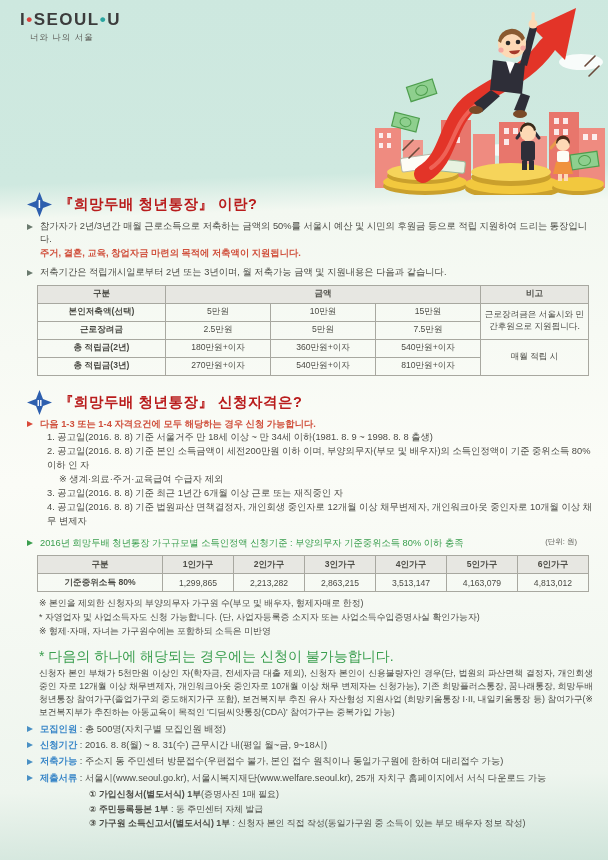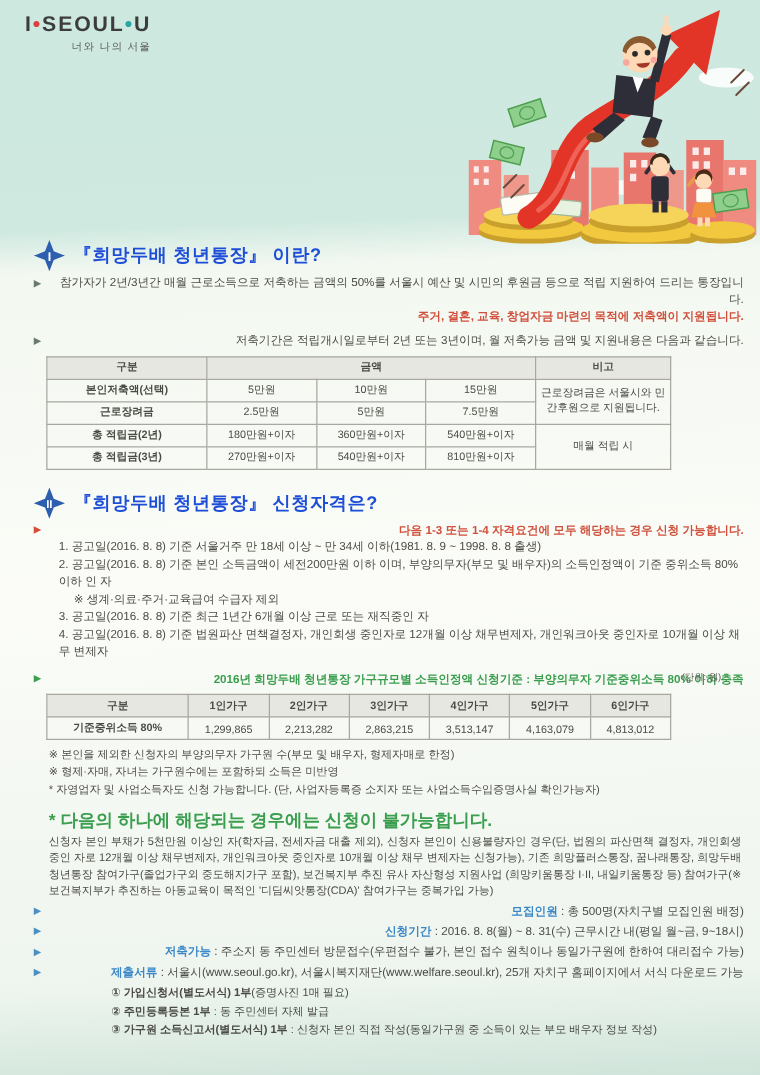--- a/index.html
+++ b/index.html
@@ -4,48 +4,48 @@
 <style>
   * { margin:0; padding:0; box-sizing:border-box; }
   html,body { width:608px; }
   body {
     height:860px; overflow:hidden; position:relative;
     font-family:"Liberation Sans","DejaVu Sans",sans-serif;
     color:#4b4b45;
     background:linear-gradient(178deg,#cde8df 0%,#cfe9e0 21%,#f3f8f1 25%,#fbfcf7 55%,#eef5ee 90%,#cfe4da 100%);
   }
   
-  .banner { position:relative; height:192px;text-align:right; }
+  .banner { position:relative; height:192px; }
   .logo { position:absolute; top:10px; left:20px; }
   .logo-line { font-size:17px; font-weight:bold; color:#3c3c3c; letter-spacing:1.5px; }
   .logo-line .dot-red { color:#d8413c; }
   .logo-line .dot-teal { color:#2aa5a0; }
   .logo-sub { font-size:8.5px; color:#5a5a55; margin:2px 0 0 10px; letter-spacing:1px; }
   .titleblock { position:absolute; top:50px; left:30px; line-height:1.12; }
   .pretitle { color:#2e9e49; font-size:19px; font-weight:bold; letter-spacing:3px; margin-left:16px; }
   .title1 { font-size:32px; font-weight:bold; margin-top:5px; letter-spacing:0px; }
   .title1 .t1a { color:#2f7ec6; }
   .title1 .t1b { color:#0d5cb0; }
   .title2 { font-size:32px; font-weight:bold; color:#32388e; margin-top:4px; letter-spacing:2px; }
   .illus { position:absolute; top:0; right:0; width:235px; height:195px; }
   
   .main { position:relative; padding:0 13px 0 27px; }
   .sec { display:flex; align-items:center; gap:7px; }
   .sec-star { width:25px; height:25px; flex:0 0 auto; }
-  .sec-title { color:#1d4ed8; font-size:14.5px; font-weight:bold; letter-spacing:0.5px; }
-  .b { position:relative; padding-left:13px; margin-top:3px; font-size:9.3px; line-height:1.45;text-align:right; }
+  .sec-title { color:#b91c1c; font-size:14.5px; font-weight:bold; letter-spacing:0.5px; }
+  .b { position:relative; padding-left:13px; margin-top:3px; font-size:9.3px; line-height:1.45; }
   .b::before { content:""; position:absolute; left:0; top:3.5px;
     border-left:6px solid #6a7a6e; border-top:3.5px solid transparent; border-bottom:3.5px solid transparent; }
   .b.red-b::before { border-left-color:#d94a3a; }
   .b.green-b::before { border-left-color:#3a9e4e; }
   .b.blue-b::before { border-left-color:#4a90c4; }
   .red-txt { color:#d0503c; font-weight:bold; }
-  .green-txt { color:#3a9e4e; font-weight:bold; }
+  .green-txt { color:#3a9e4e; font-weight:normal; }
   
-  table { border-collapse:collapse; font-size:8.6px; color:#4b4b45; width:500px; margin:5px 0 0 10px; }
+  table { border-collapse:collapse; font-size:8.6px; color:#4b4b45; width:552px; margin:5px 0 0 10px; }
   th,td { border:1px solid #a8a8a0; text-align:center; padding:2.5px 2px; }
   th { background:#e7e7e2; font-weight:bold; }
   .t1 td:first-child { font-weight:bold; }
   .t1 .bigo { width:108px; }
   .t2 td:first-child { font-weight:bold; }
   .unit { position:absolute; right:18px; font-size:7.5px; color:#5a5a55; }
   .notes { margin:5px 0 0 12px; font-size:8.9px; line-height:1.55; }
   .warn { margin:7px 2px 0 12px; font-size:8.8px; line-height:1.5; text-align:justify; }
   
   .lbl { color:#3a87c8; font-weight:bold; }
@@ -276,22 +276,22 @@
       <td>2,863,215</td>
       <td>3,513,147</td>
       <td>4,163,079</td>
       <td>4,813,012</td>
     </tr>
   </tbody>
     </table>
 
   <div class="notes">
     <div>※ 본인을 제외한 신청자의 부양의무자 가구원 수(부모 및 배우자, 형제자매로 한정)</div>
+    <div>* 자영업자 및 사업소득자도 신청 가능합니다. (단, 사업자등록증 소지자 또는 사업소득수입증명사실 확인가능자)</div>
     <div>※ 형제·자매, 자녀는 가구원수에는 포함하되 소득은 미반영</div>
-    <div>* 자영업자 및 사업소득자도 신청 가능합니다. (단, 사업자등록증 소지자 또는 사업소득수입증명사실 확인가능자)</div>
   </div>
 
   <div class="warn">
     <div class="green-txt" style="font-size:14px">* 다음의 하나에 해당되는 경우에는 신청이 불가능합니다.</div>
     <div>신청자 본인 부채가 5천만원 이상인 자(학자금, 전세자금 대출 제외), 신청자 본인이 신용불량자인 경우(단, 법원의 파산면책 결정자, 개인회생 중인 자로 12개월 이상 채무변제자, 개인워크아웃 중인자로 10개월 이상 채무 변제자는 신청가능), 기존 희망플러스통장, 꿈나래통장, 희망두배 청년통장 참여가구(졸업가구외 중도해지가구 포함), 보건복지부 추진 유사 자산형성 지원사업 (희망키움통장 I·II, 내일키움통장 등) 참여가구(※ 보건복지부가 추진하는 아동교육이 목적인 '디딤씨앗통장(CDA)' 참여가구는 중복가입 가능)</div>
   </div>
 
 
   <div class="b blue-b"><span class="lbl">모집인원</span><span> : 총 500명(자치구별 모집인원 배정)</span></div>
   <div class="b blue-b"><span class="lbl">신청기간</span><span> : 2016. 8. 8(월) ~ 8. 31(수) 근무시간 내(평일 월~금, 9~18시)</span></div>

